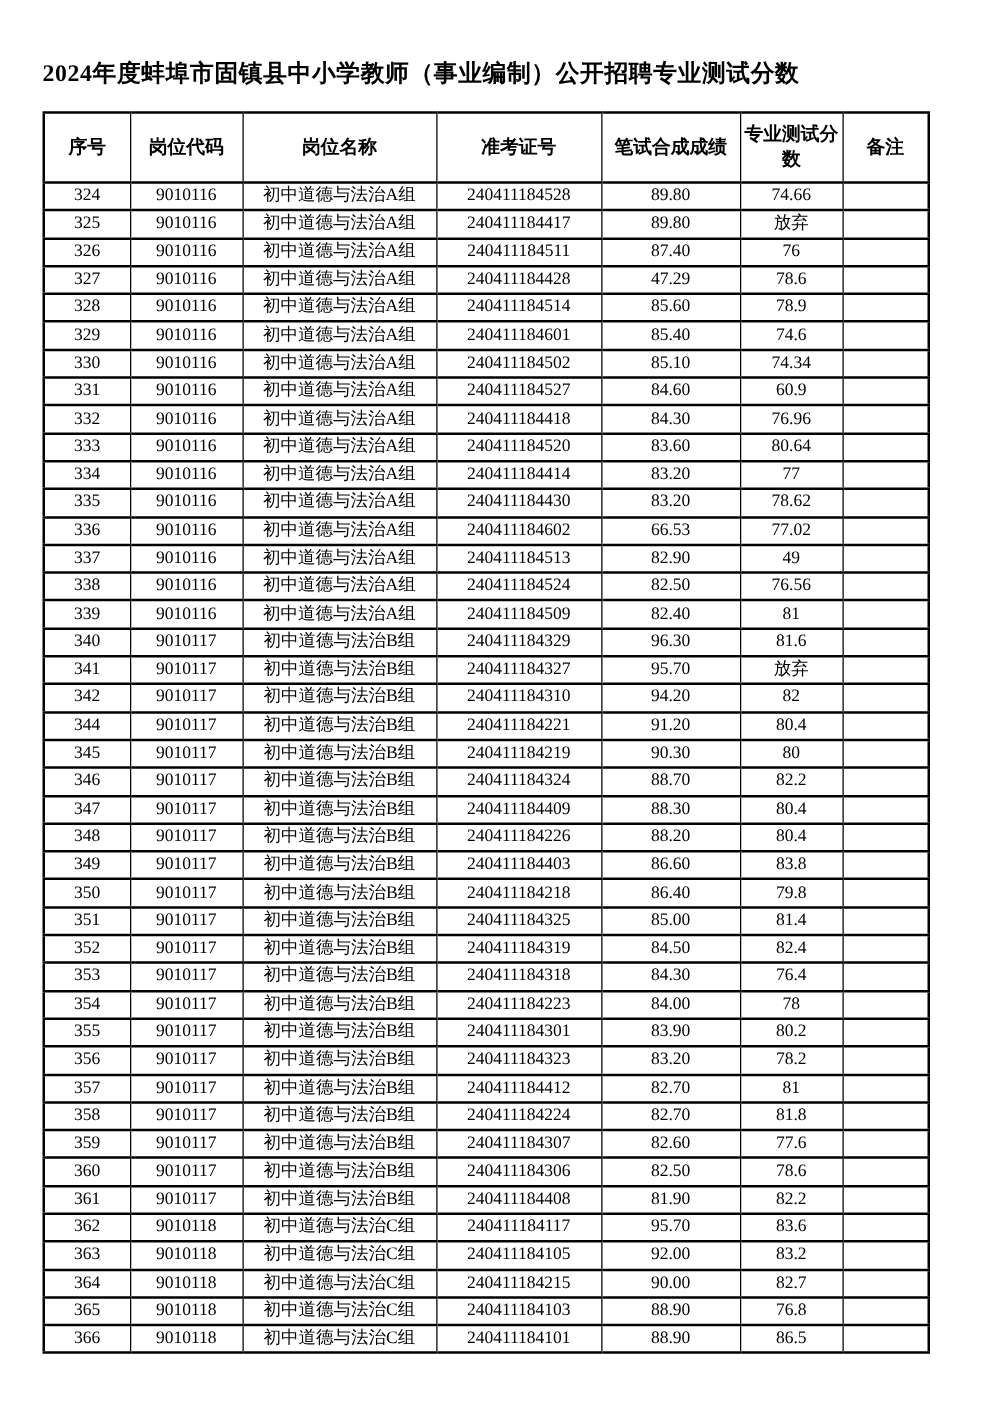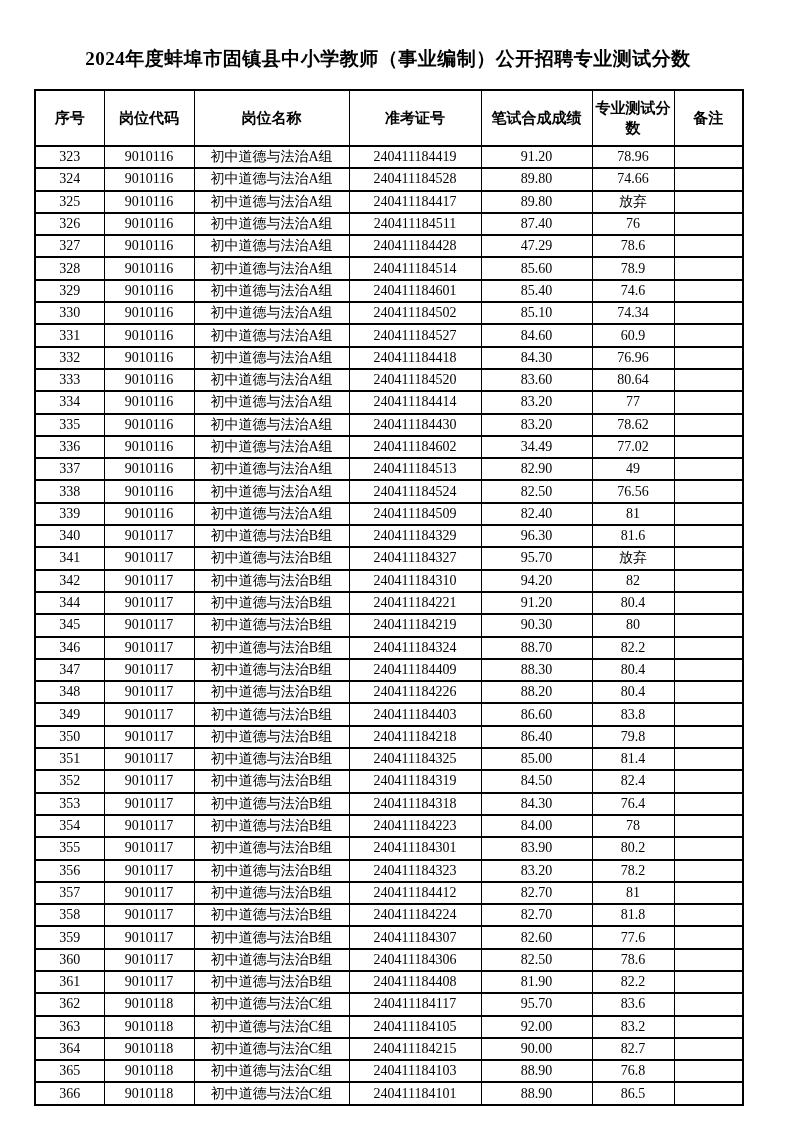--- a/index.html
+++ b/index.html
@@ -19,21 +19,21 @@
     height: 1122px;
     background: #ffffff;
     overflow: hidden;
   }
   .doc-title {
     position: absolute;
     top: 46px;
     left: 34px;
     width: 708px;
     margin: 0;
-    text-align: center;
+    text-align: left;
     font-size: 19px;
     font-weight: bold;
     letter-spacing: 0.5px;
     font-family: "Liberation Serif", "DejaVu Serif", serif;
   }
   table.scores {
     position: absolute;
     top: 89px;
     left: 34px;
     width: 708px;
@@ -88,29 +88,20 @@
           <th>岗位代码</th>
           <th>岗位名称</th>
           <th>准考证号</th>
           <th>笔试合成成绩</th>
           <th>专业测试分数</th>
           <th>备注</th>
         </tr>
     </thead>
     <tbody id="table-body">
         <tr>
-          <td>323</td>
-          <td>9010116</td>
-          <td>初中道德与法治A组</td>
-          <td>240411184419</td>
-          <td>91.20</td>
-          <td>78.96</td>
-          <td></td>
-        </tr>
-        <tr>
           <td>324</td>
           <td>9010116</td>
           <td>初中道德与法治A组</td>
           <td>240411184528</td>
           <td>89.80</td>
           <td>74.66</td>
           <td></td>
         </tr>
         <tr>
           <td>325</td>
@@ -209,21 +200,21 @@
           <td>240411184430</td>
           <td>83.20</td>
           <td>78.62</td>
           <td></td>
         </tr>
         <tr>
           <td>336</td>
           <td>9010116</td>
           <td>初中道德与法治A组</td>
           <td>240411184602</td>
-          <td>34.49</td>
+          <td>66.53</td>
           <td>77.02</td>
           <td></td>
         </tr>
         <tr>
           <td>337</td>
           <td>9010116</td>
           <td>初中道德与法治A组</td>
           <td>240411184513</td>
           <td>82.90</td>
           <td>49</td>

